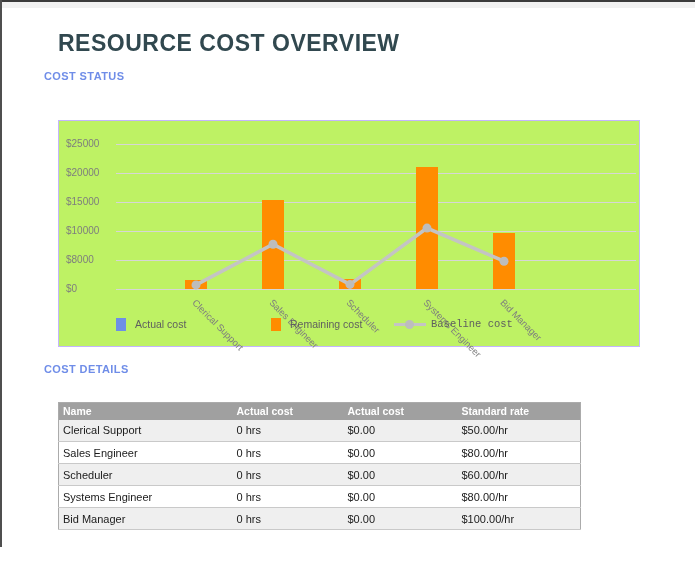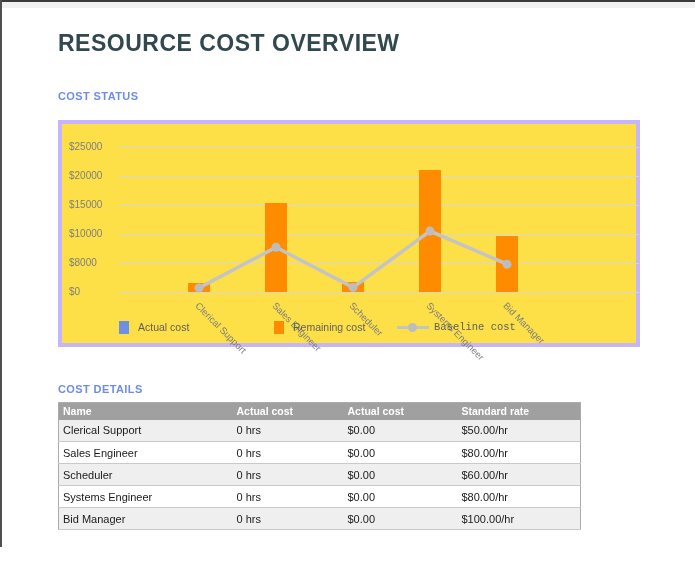--- a/index.html
+++ b/index.html
@@ -3,26 +3,26 @@
 <meta charset="utf-8">
 <style>
   * { box-sizing: border-box; margin: 0; padding: 0; }
   html,body { width:695px; height:564px; background:#ffffff; font-family:"Liberation Sans", sans-serif; overflow:hidden; }
   .frame { position:relative; width:695px; height:564px; background:#ffffff; }
   .win-top-line { position:absolute; left:0; top:0; width:695px; height:2px; background:#3b3b3b; }
   .win-top-strip { position:absolute; left:0; top:2px; width:695px; height:6px; background:#f1f1f1; }
   .win-left-line { position:absolute; left:0; top:0; width:2px; height:547px; background:#4f4f4f; }
 
   .page-title { position:absolute; left:58px; top:30px; font-size:23px; font-weight:bold; letter-spacing:0.5px; color:#31484f; }
-  .sec-heading { position:absolute; left:58px; font-size:11px; font-weight:bold; letter-spacing:0.4px; color:#6f8de8;margin-top:20px; }
+  .sec-heading { position:absolute; left:44px; font-size:11px; font-weight:bold; letter-spacing:0.4px; color:#6f8de8; }
   .sec-desc { position:absolute; left:58px; font-size:11px; color:#3f3f3f; }
   #h-status { top:70px; }  #d-status { top:92px; }
   #h-details { top:363px; } #d-details { top:384px; }
 
-  .chart-box { position:absolute; left:58px; top:120px; width:582px; height:227px; border:4px solid #c4b5fd; background:#fde047; }
+  .chart-box { position:absolute; left:58px; top:120px; width:582px; height:227px; border:1px solid #c4b5fd; background:#bef264; }
   .chart-plot { position:absolute; left:0; top:0; width:580px; height:225px; }
   .gridline { position:absolute; height:1px; background:#d6d6d6; }
   .ytick { position:absolute; width:38px; text-align:left; font-size:10px; color:#7e7e7e; }
   .bar { position:absolute; }
   .cat-label { position:absolute; font-size:9.5px; color:#7e7e7e; white-space:nowrap; transform:rotate(45deg); transform-origin:left top; }
   .line-svg { position:absolute; left:0; top:0; overflow:visible; }
   .legend-item { position:absolute; top:196px; height:14px; display:flex; align-items:center; font-size:10.5px; color:#5f5f5f; white-space:nowrap; }
   .legend-swatch { width:10px; height:13px; margin-right:9px; flex:none; }
   .legend-line { position:relative; width:32px; height:13px; margin-right:5px; flex:none; }
   .legend-line .seg { position:absolute; left:0; top:5px; width:32px; height:3px; background:#c4c4c4; }

